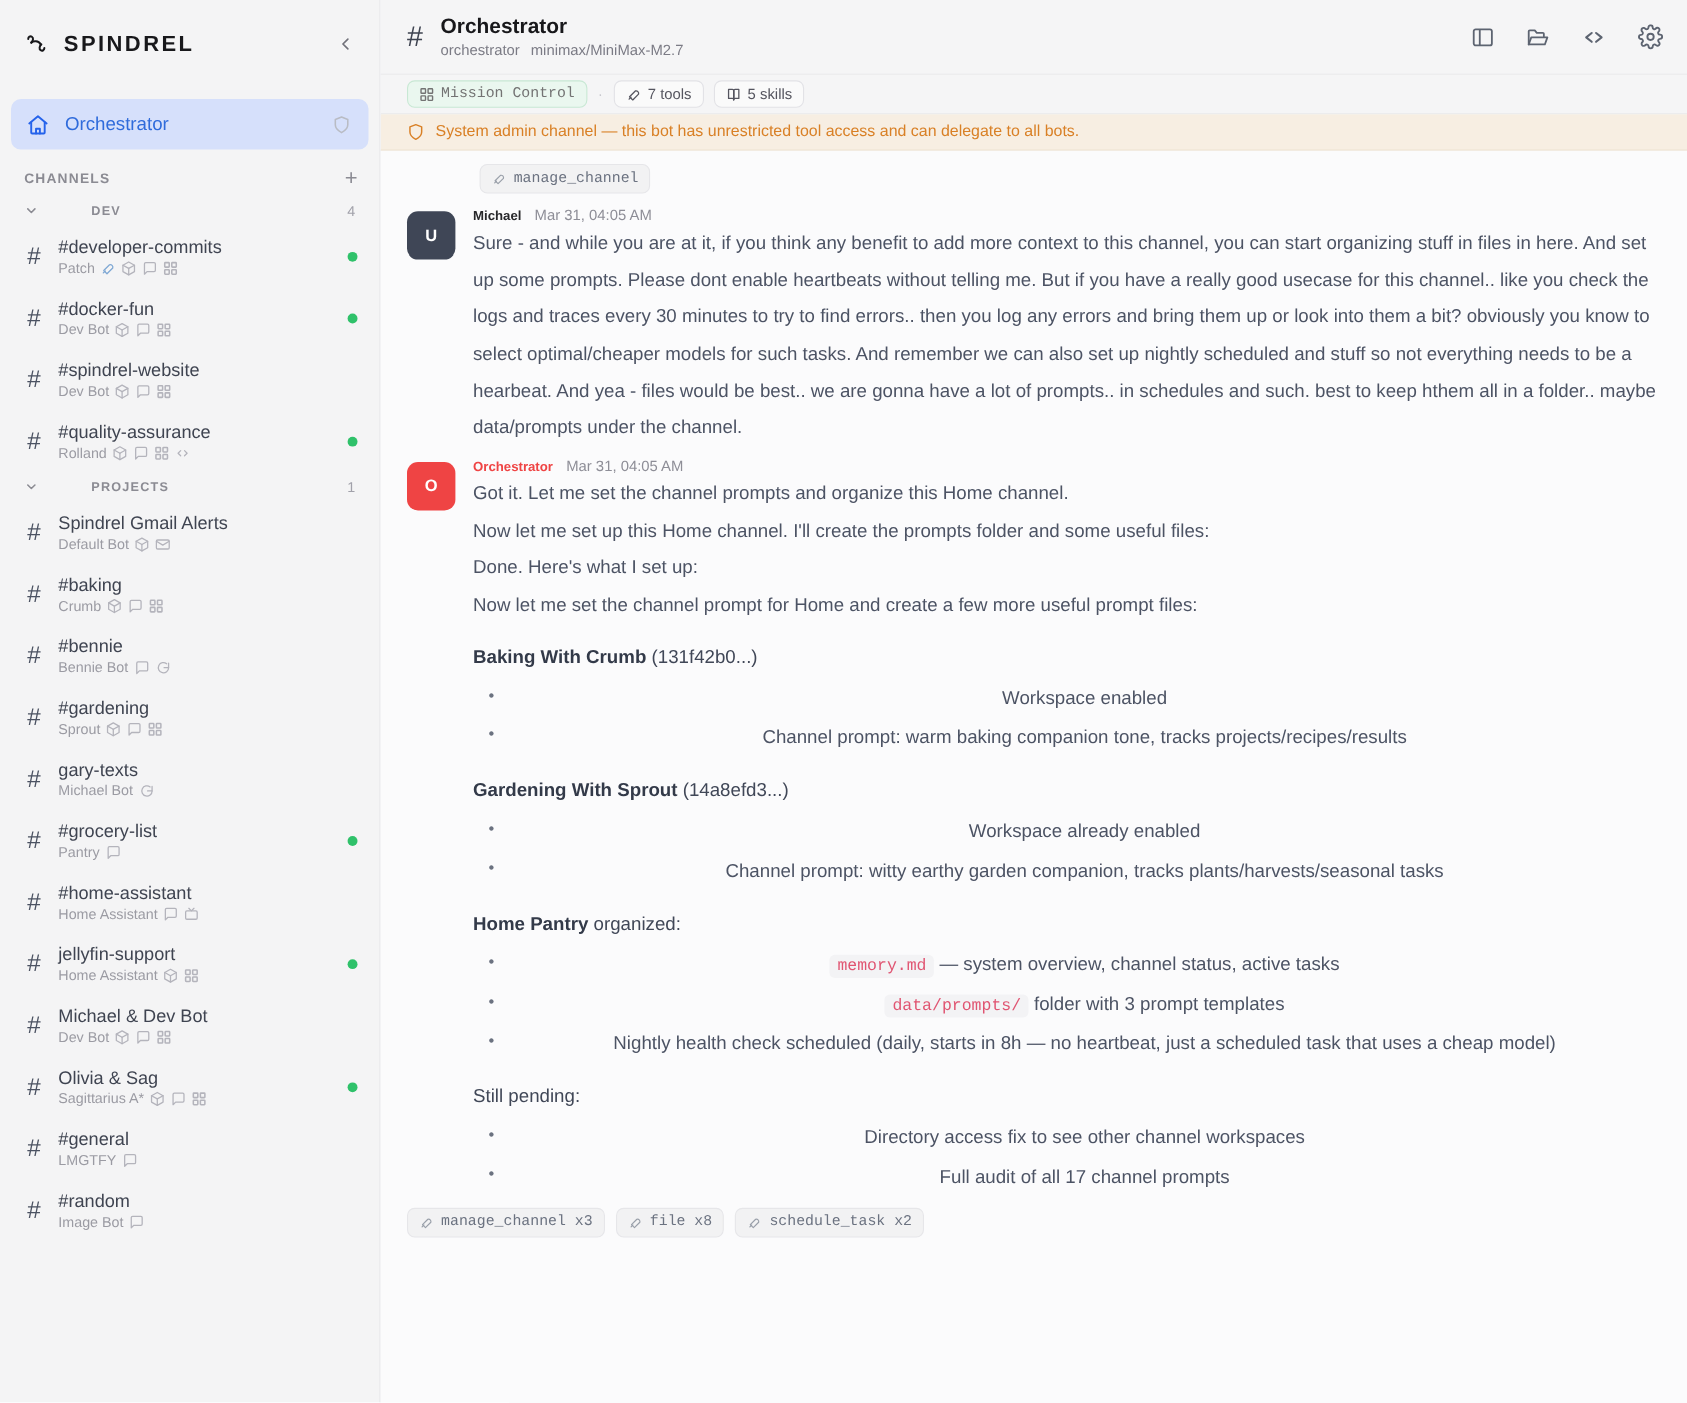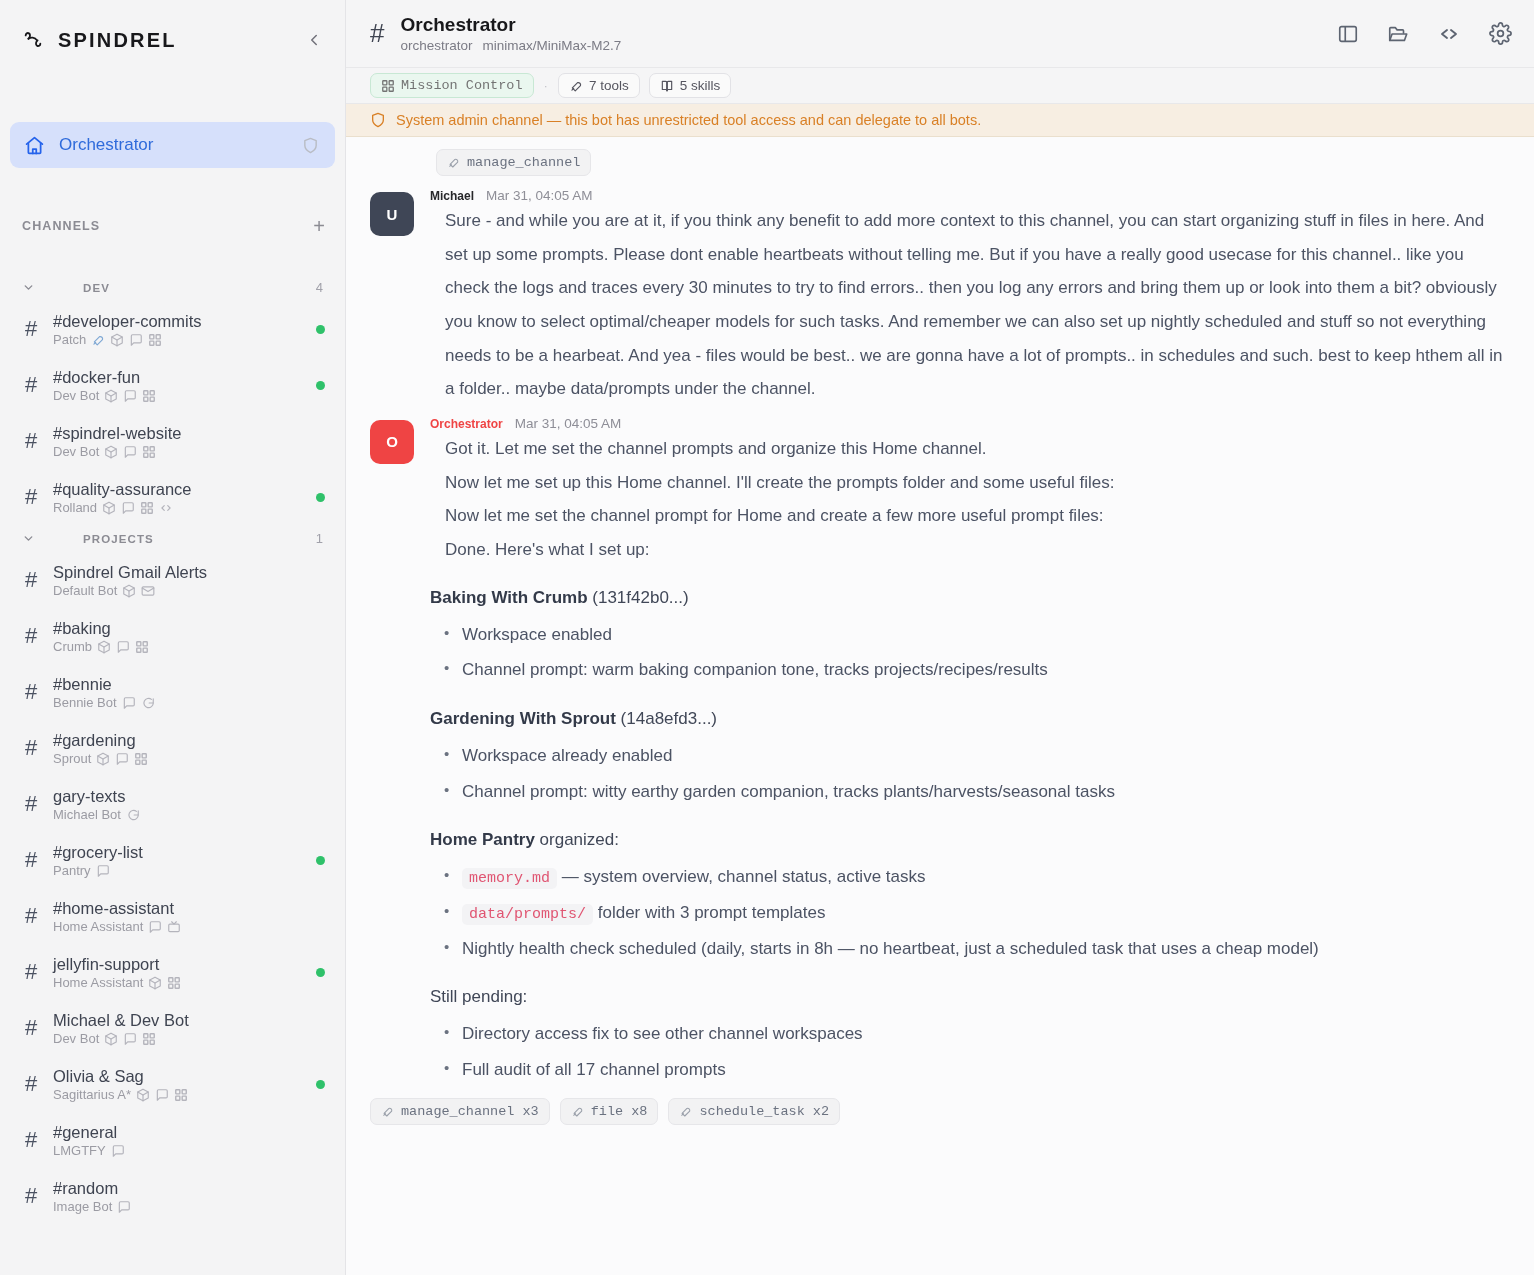--- a/index.html
+++ b/index.html
@@ -11,21 +11,20 @@
   }
   .app { display: flex; width: 1534px; height: 1275px; }
 
   
   .sidebar {
     width: 346px; height: 1275px;
     background: #f4f4f5;
     border-right: 1px solid #e4e4e7;
     display: flex; flex-direction: column;
     overflow: hidden;
-    gap: 32px;
   }
   .brand {
     height: 80px; flex: none;
     display: flex; align-items: center;
     padding: 0 20px 0 22px;
     gap: 14px;
   }
   .brand-mark { width: 22px; height: 22px; color: #18181b; display:flex; align-items:center; justify-content:center;}
   .brand-name {
     font-size: 20px; font-weight: 700; letter-spacing: 2.2px;
@@ -157,28 +156,28 @@
     color: #fff; font-size: 15px; font-weight: 600; margin-top: 4px;
   }
   .avatar.user { background: #3f4656; }
   .avatar.bot { background: #ef4444; }
   .msg-body { flex: 1; min-width: 0; }
   .msg-head { display: flex; align-items: baseline; gap: 12px; margin-bottom: 1px; }
   .msg-author { font-size: 12px; font-weight: 700; color: #27272a; }
   .msg-author.bot { color: #ef4444; }
   .msg-time { font-size: 13.5px; color: #8e8e97; }
   .msg-p {
-    font-size: 17px; line-height: 1.98; color: #4c5364; margin-left: 15px;
+    font-size: 17px; line-height: 1.98; color: #4c5364;
   }
   .md-h { font-size: 17px; line-height: 2.0; color: #404757; margin-top: 14px; }
   .md-h b { font-weight: 700; color: #333a49; }
   ul.md { list-style: none; margin: 2px 0 0 0; padding: 0; }
   ul.md li {
     position: relative; padding-left: 32px; font-size: 17px;
-    line-height: 2.1; color: #4c5364;
+    line-height: 2.1; color: #4c5364; text-align: center;
   }
   ul.md li::before {
     content: "•"; position: absolute; left: 14px; top: 0;
     color: #6b7280; font-size: 15px;
   }
   code.inline {
     font-family: "Liberation Mono", monospace;
     font-size: 15px; color: #e05572;
     background: #f3f3f5; border-radius: 5px;
     padding: 2px 7px;
@@ -714,22 +713,22 @@
 
       <div class="msg">
         <div class="avatar bot">O</div>
         <div class="msg-body">
           <div class="msg-head">
             <span class="msg-author bot">Orchestrator</span>
             <span class="msg-time">Mar 31, 04:05 AM</span>
           </div>
           <div class="msg-p">Got it. Let me set the channel prompts and organize this Home channel.</div>
           <div class="msg-p">Now let me set up this Home channel. I'll create the prompts folder and some useful files:</div>
+          <div class="msg-p">Done. Here's what I set up:</div>
           <div class="msg-p">Now let me set the channel prompt for Home and create a few more useful prompt files:</div>
-          <div class="msg-p">Done. Here's what I set up:</div>
 
           <div id="sections">
               <div class="md-h"><b>Baking With Crumb</b><span> (131f42b0...)</span></div>
               <ul class="md">
                 <li>Workspace enabled</li>
                 <li>Channel prompt: warm baking companion tone, tracks projects/recipes/results</li>
               </ul>
               <div class="md-h"><b>Gardening With Sprout</b><span> (14a8efd3...)</span></div>
               <ul class="md">
                 <li>Workspace already enabled</li>

